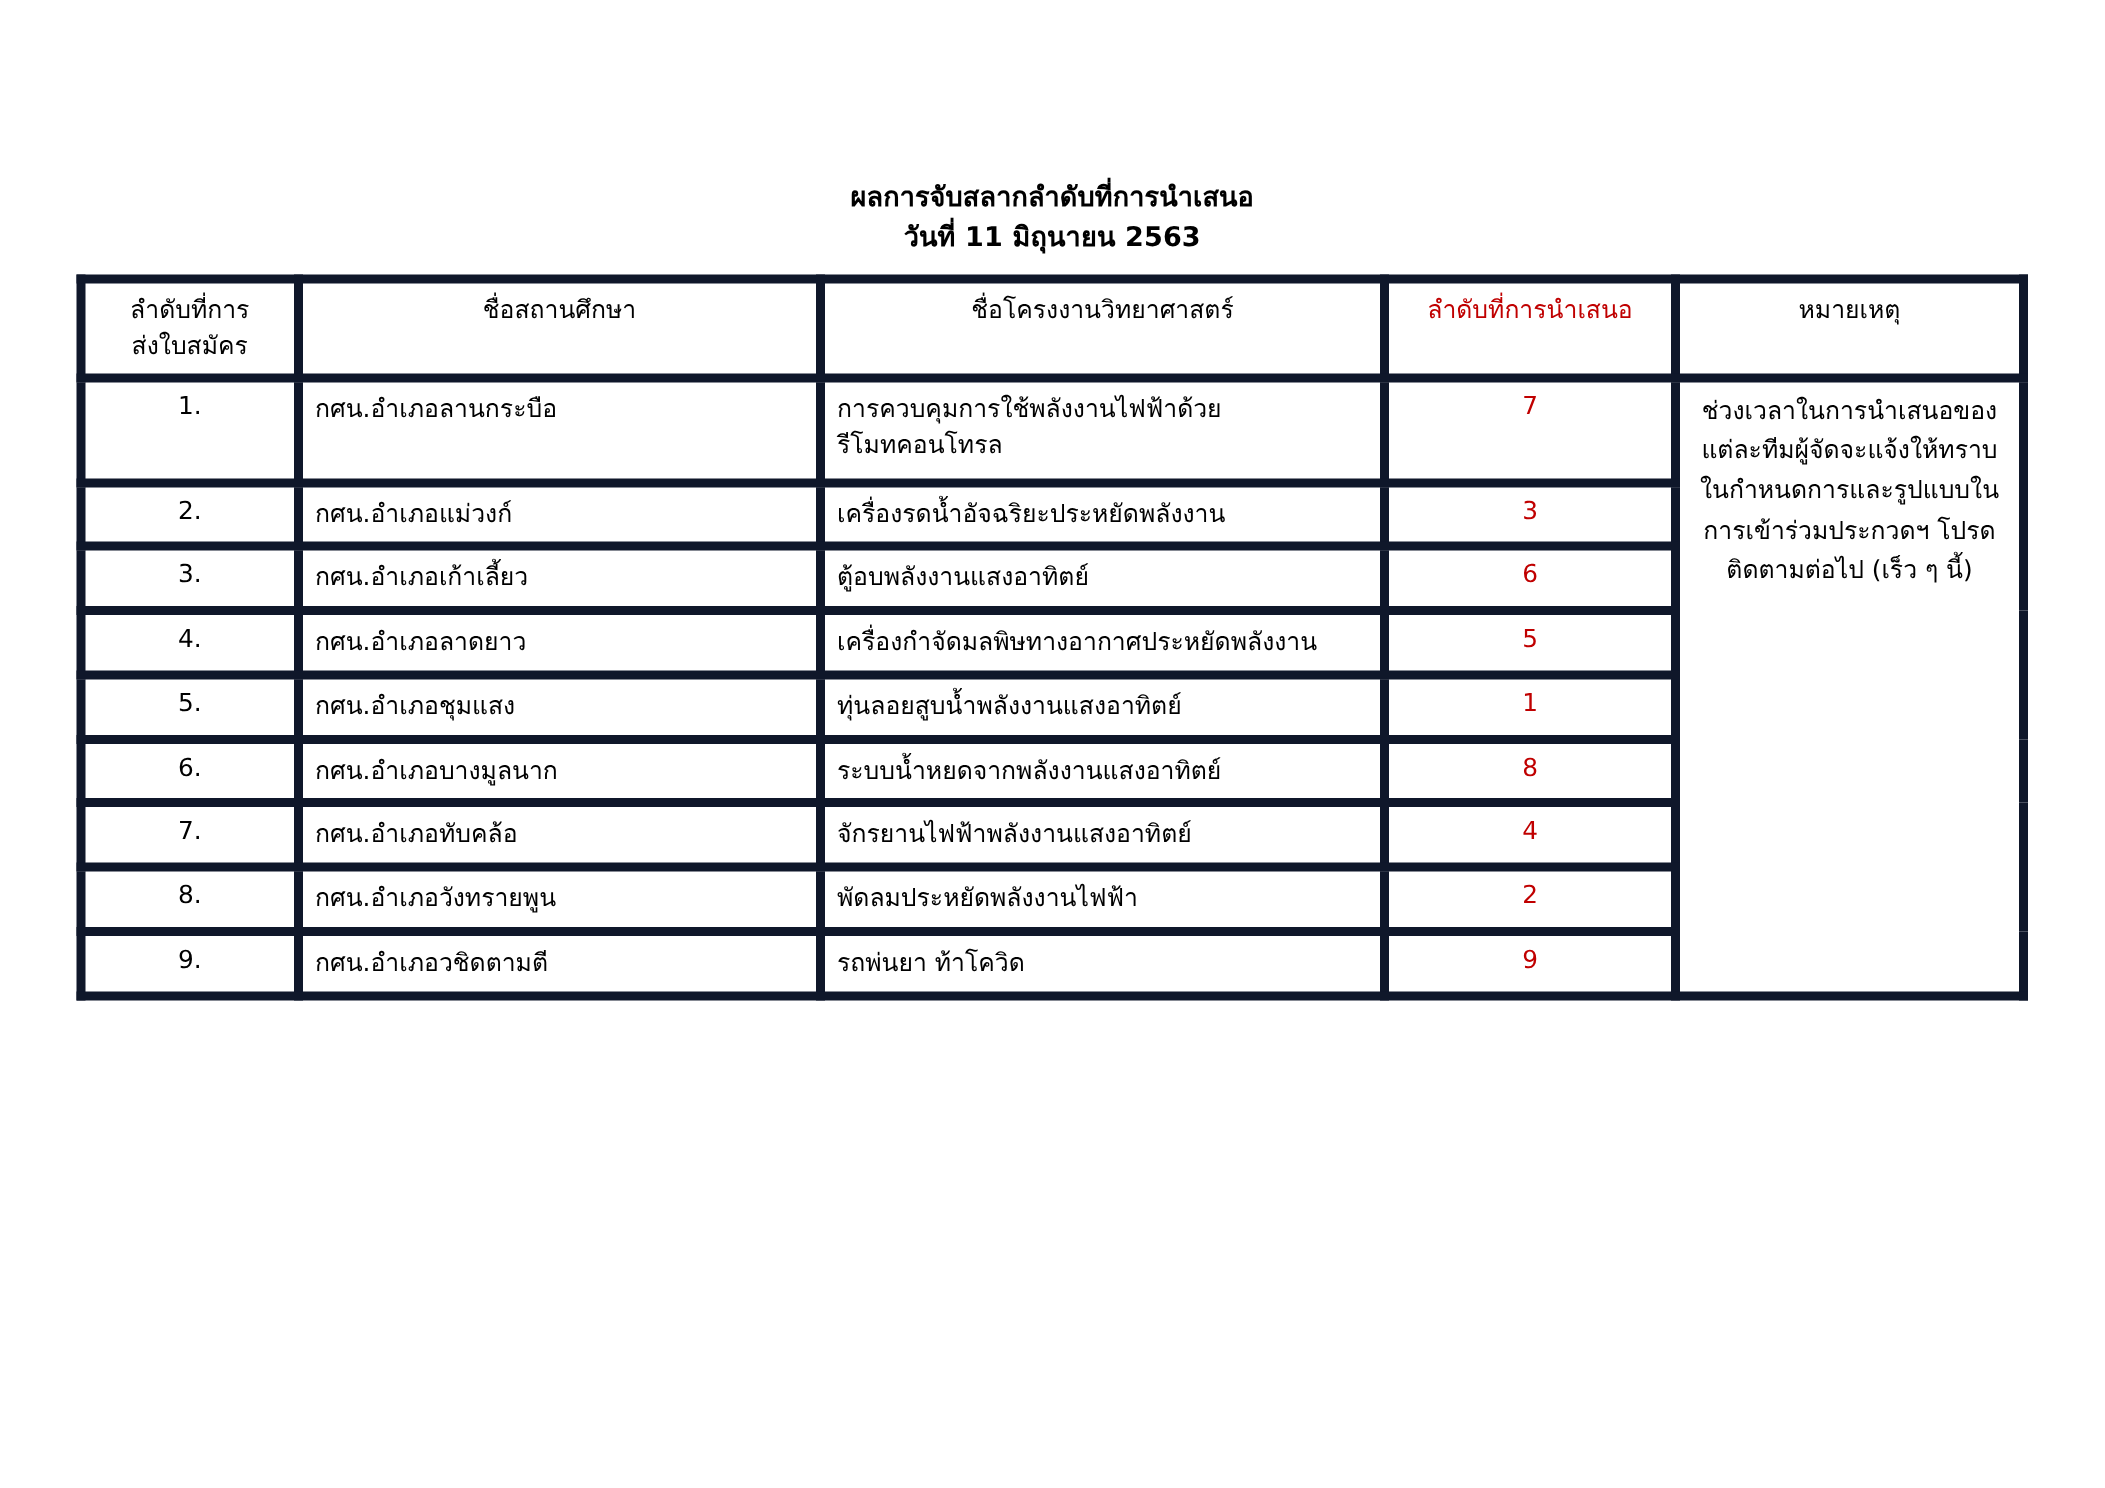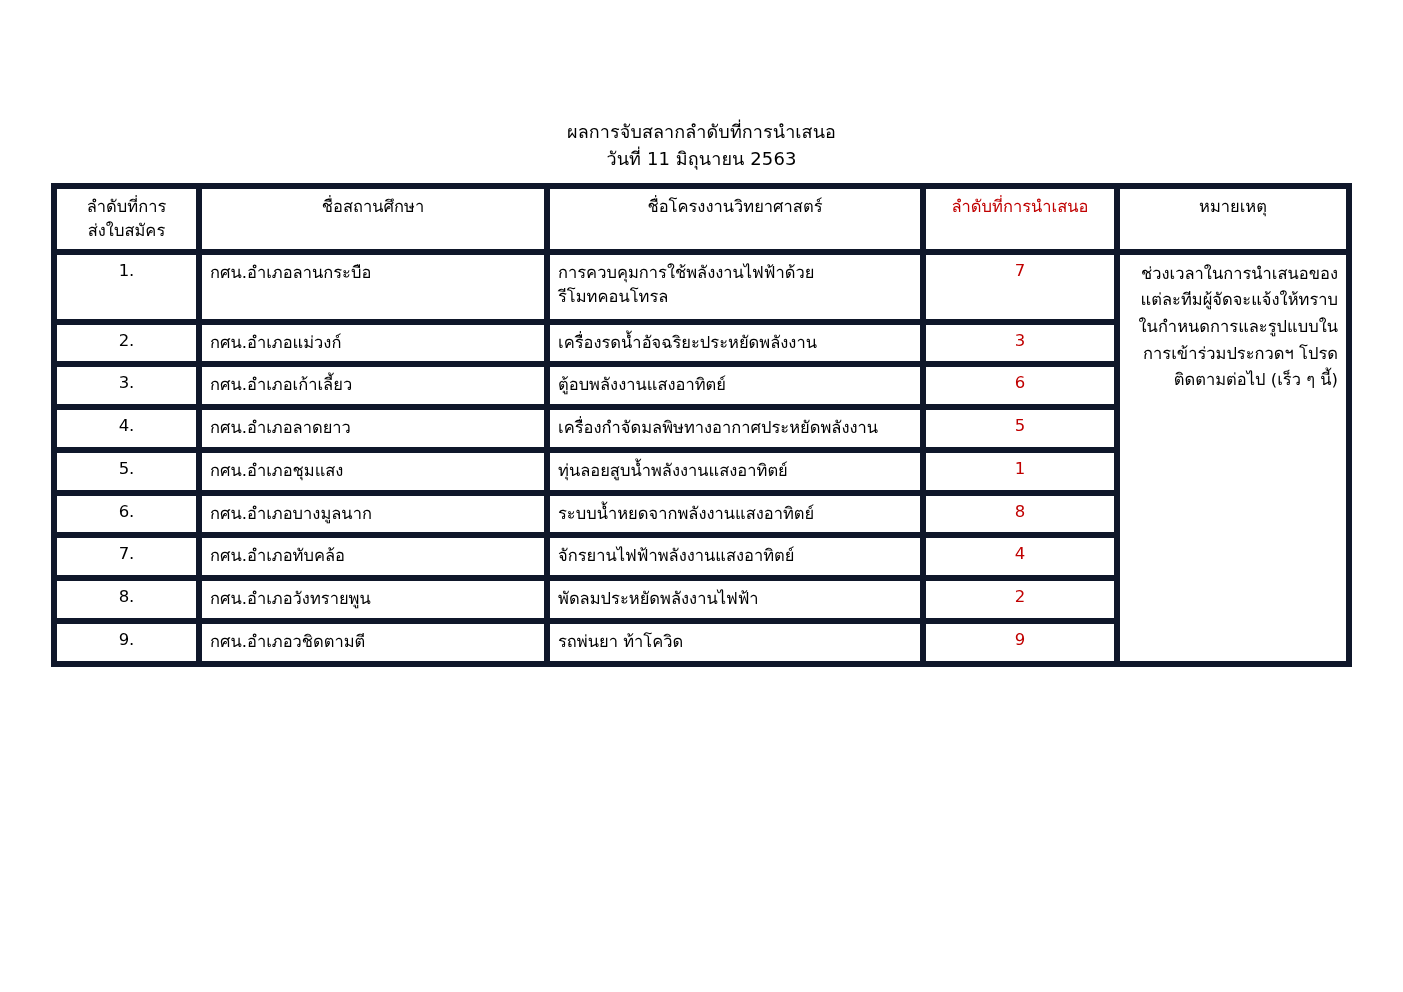--- a/index.html
+++ b/index.html
@@ -20,21 +20,21 @@
     height: 992px;
     box-sizing: border-box;
   }
   .heading {
     text-align: center;
     margin-top: 118px;
     line-height: 1.52;
   }
   .heading div {
     font-size: 18px;
-    font-weight: normal;
+    font-weight: bold;
     letter-spacing: 0.1px;
   }
   table.main {
     border-collapse: collapse;
     margin: 10px auto 0 auto;
     width: 1185px;
     table-layout: fixed;
   }
   table.main td, table.main th {
     border: 6px solid #0f172a;
@@ -66,21 +66,21 @@
     text-align: left;
     padding-top: 8px;
     line-height: 1.5;
   }
   td.c-present {
     text-align: center;
     color: #c00000;
     padding-top: 8px;
   }
   td.c-remark {
-    text-align: right;
+    text-align: center;
     vertical-align: top;
     line-height: 1.62;
     padding: 10px 12px;
     font-size: 16.5px;
   }
   .row-tall td { height: 52px; }
 </style>
 </head>
 <body>
 

